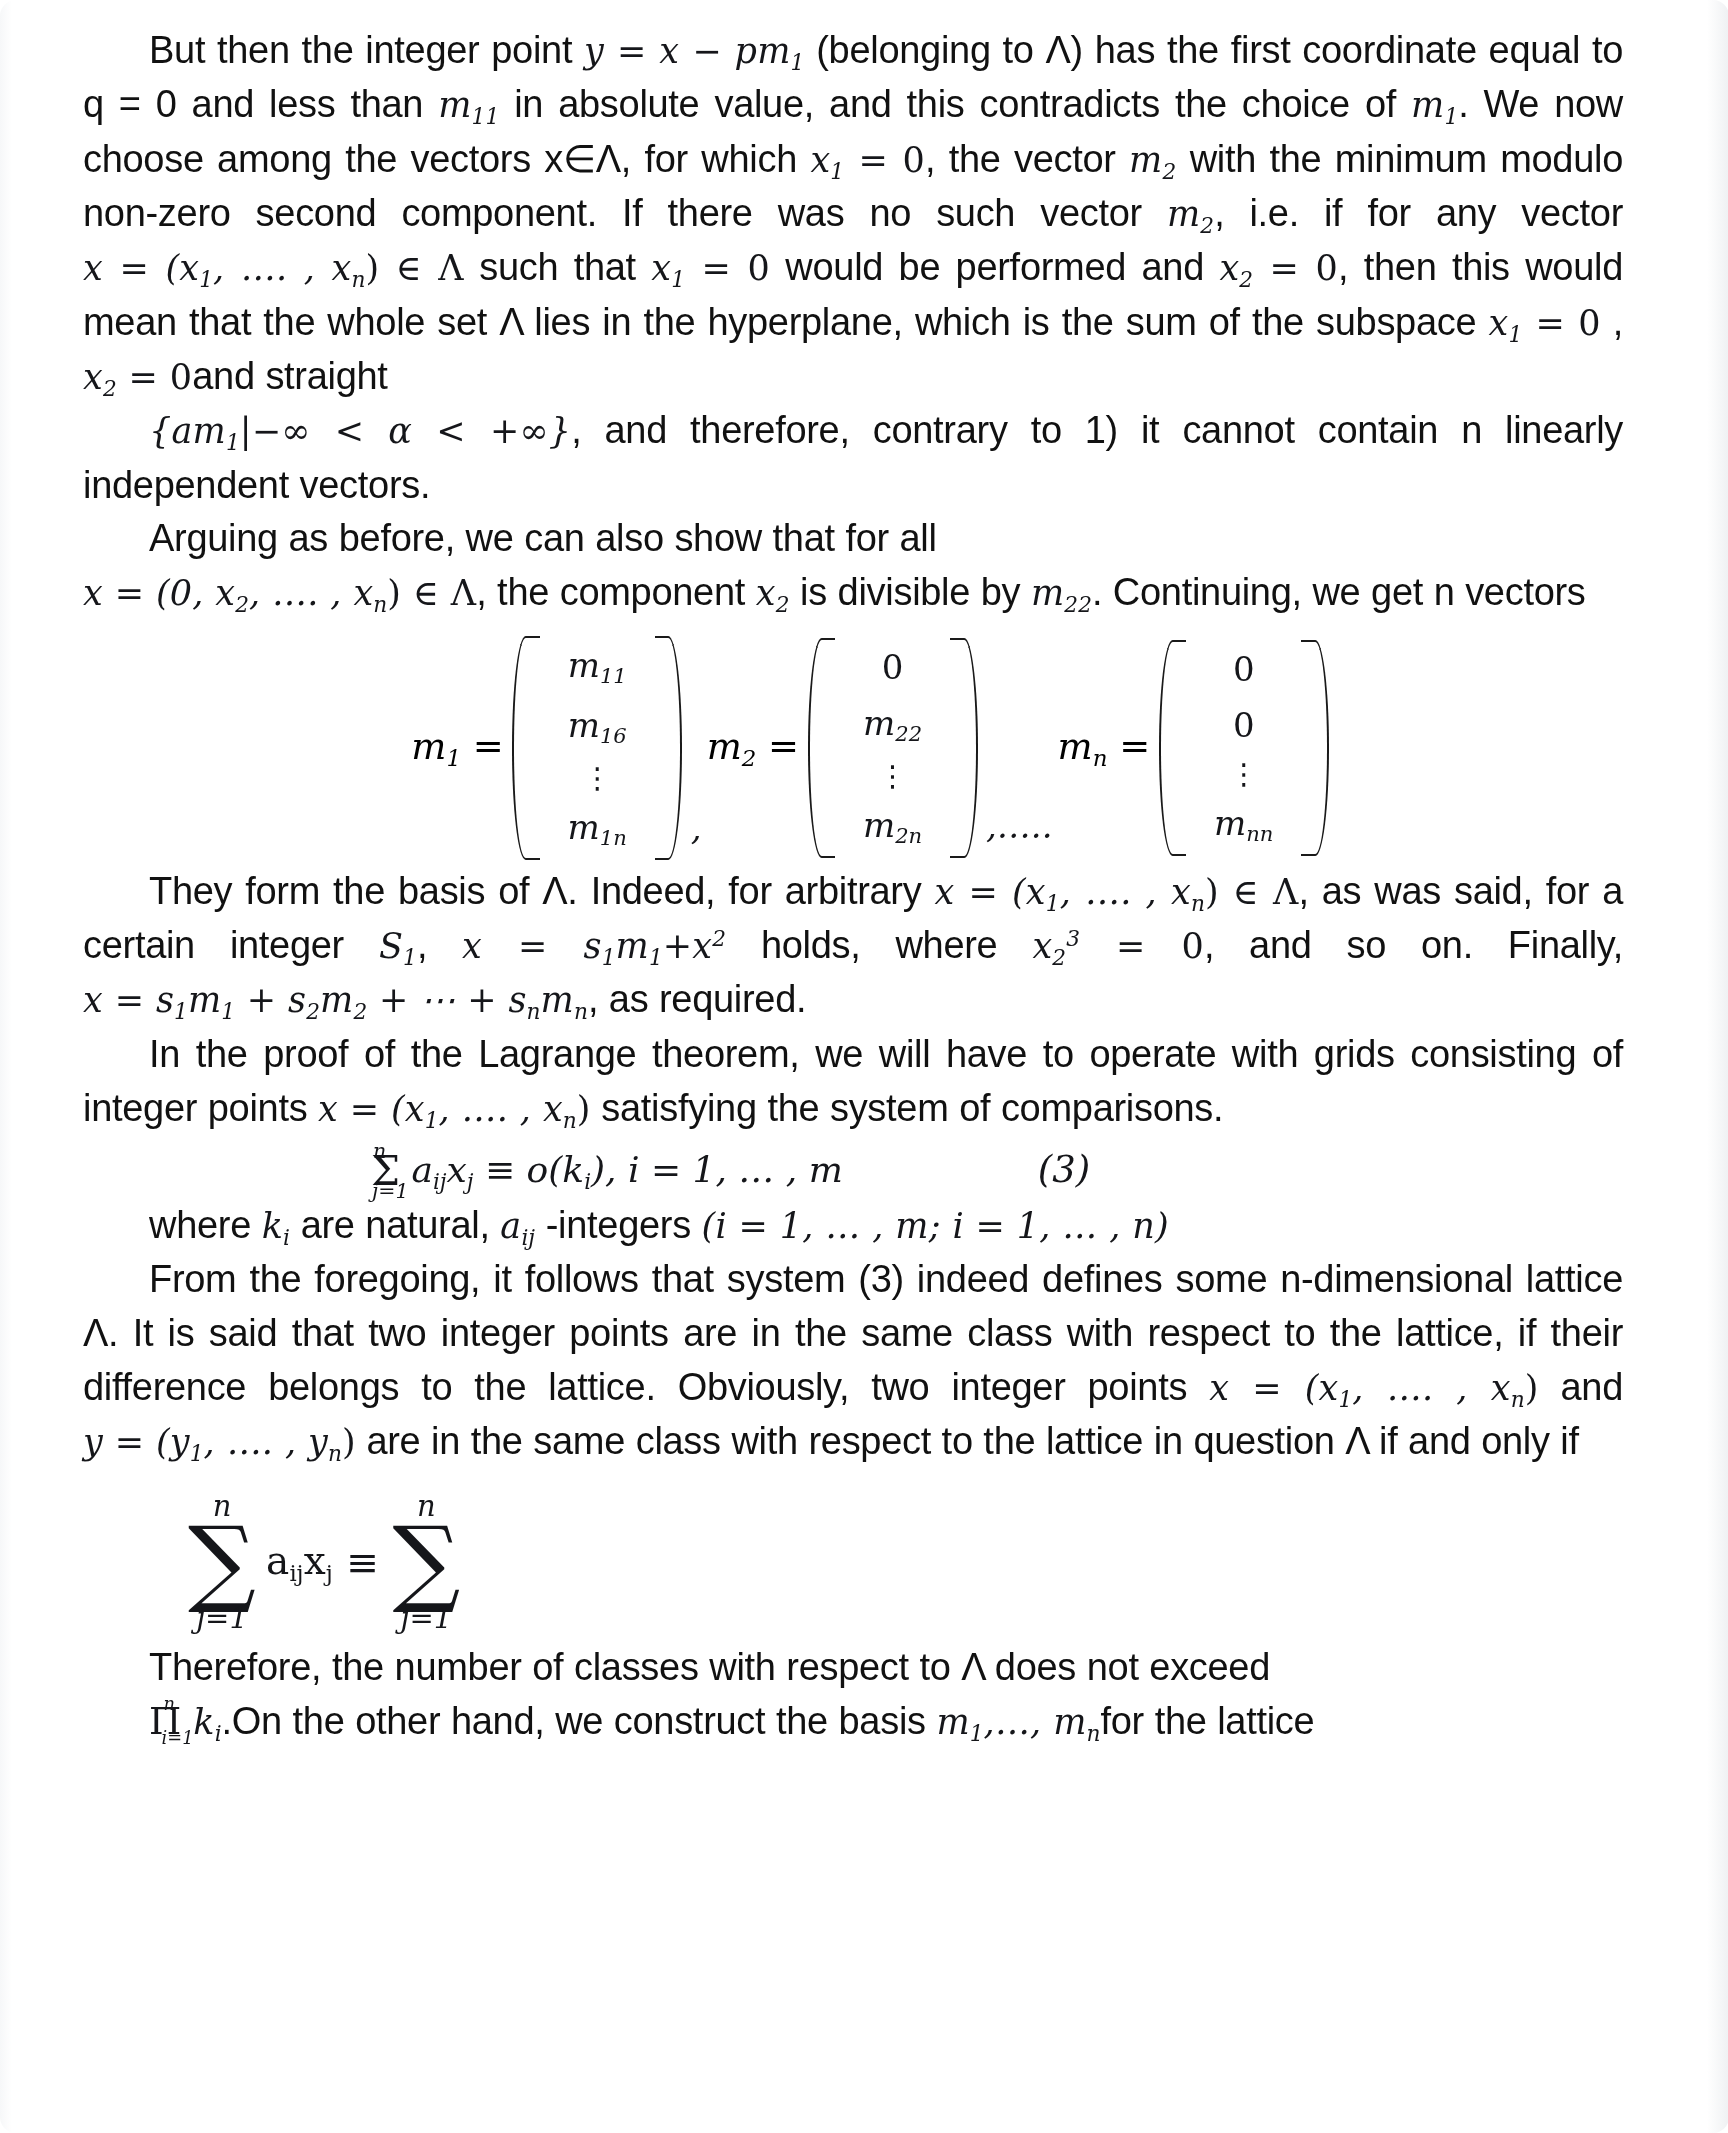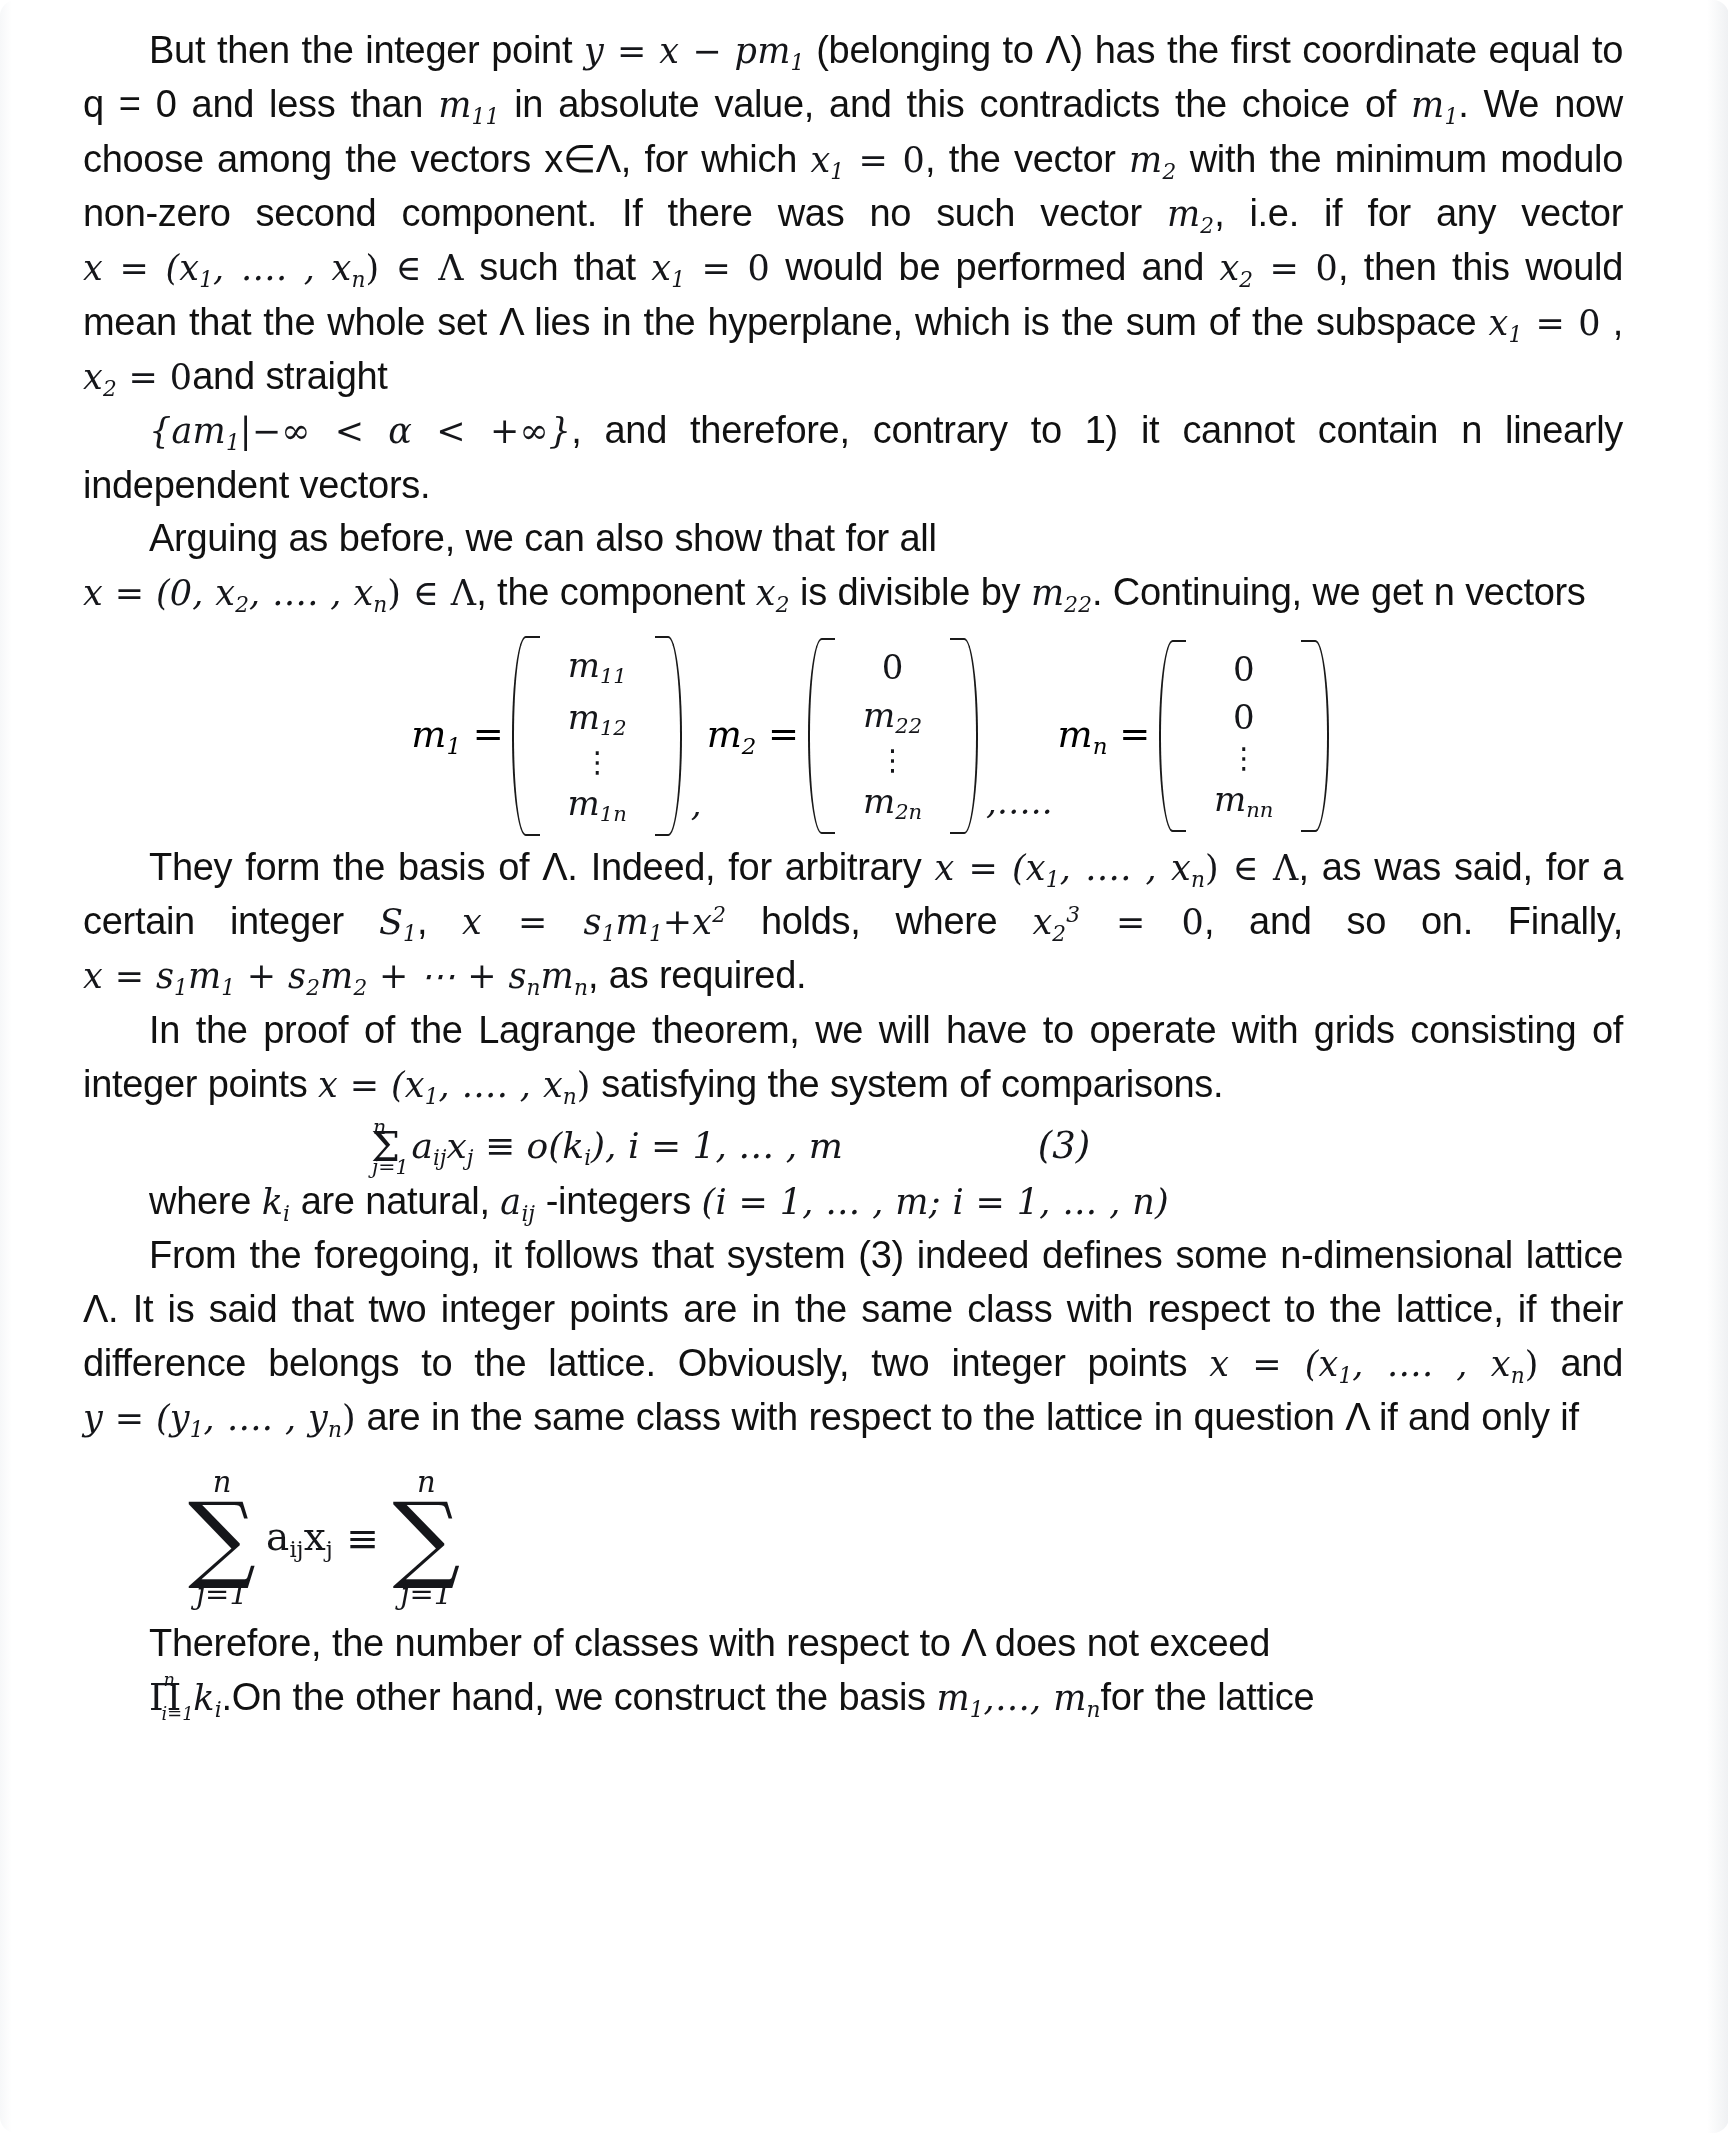--- a/index.html
+++ b/index.html
@@ -105,21 +105,21 @@
     border-radius: 50% / 50%;
   }
   .paren-l { border-right: none; border-top-right-radius: 0; border-bottom-right-radius: 0; }
   .paren-r { border-left: none; border-top-left-radius: 0; border-bottom-left-radius: 0; }
   .vec-col {
     display: flex;
     flex-direction: column;
     align-items: center;
     justify-content: center;
     padding: 8.5px 13.6px;
-    gap: 8px;
+    gap: 16px;
     min-width: 88px;
   }
   .vec-col span {
     font-family: "DejaVu Serif", "Liberation Serif", serif;
     font-style: italic;
     font-size: 34px;
     color: #15161a;
     line-height: 1.18;
     white-space: nowrap;
   }
@@ -262,21 +262,21 @@
   <p class="body indent"><span>Arguing as before, we can also show that for all</span><br><span class="m"><span>x = (0, x</span><sub>2</sub><span>, …. , x</span><sub>n</sub><span class="up">) ∈ Λ</span></span><span>, the component </span><span class="m"><span>x</span><sub>2</sub></span><span> is divisible by </span><span class="m"><span>m</span><sub>22</sub></span><span>. Continuing, we get n vectors</span></p>
 
   <div class="vectors">
 
     <div class="vec-group">
       <span class="vec-label"><span>m</span><sub>1</sub> <span>=</span></span>
       <span class="paren">
         <span class="paren-l"></span>
         <span class="vec-col">
           <span><span>m</span><sub>11</sub></span>
-          <span><span>m</span><sub>12</sub></span>
+          <span><span>m</span><sub>16</sub></span>
           <span class="vdots">⋮</span>
           <span><span>m</span><sub>1n</sub></span>
         </span>
         <span class="paren-r"></span>
       </span>
       <span class="vec-sep">,</span>
     </div>
 
     <div class="vec-group">
       <span class="vec-label"><span>m</span><sub>2</sub> <span>=</span></span>

